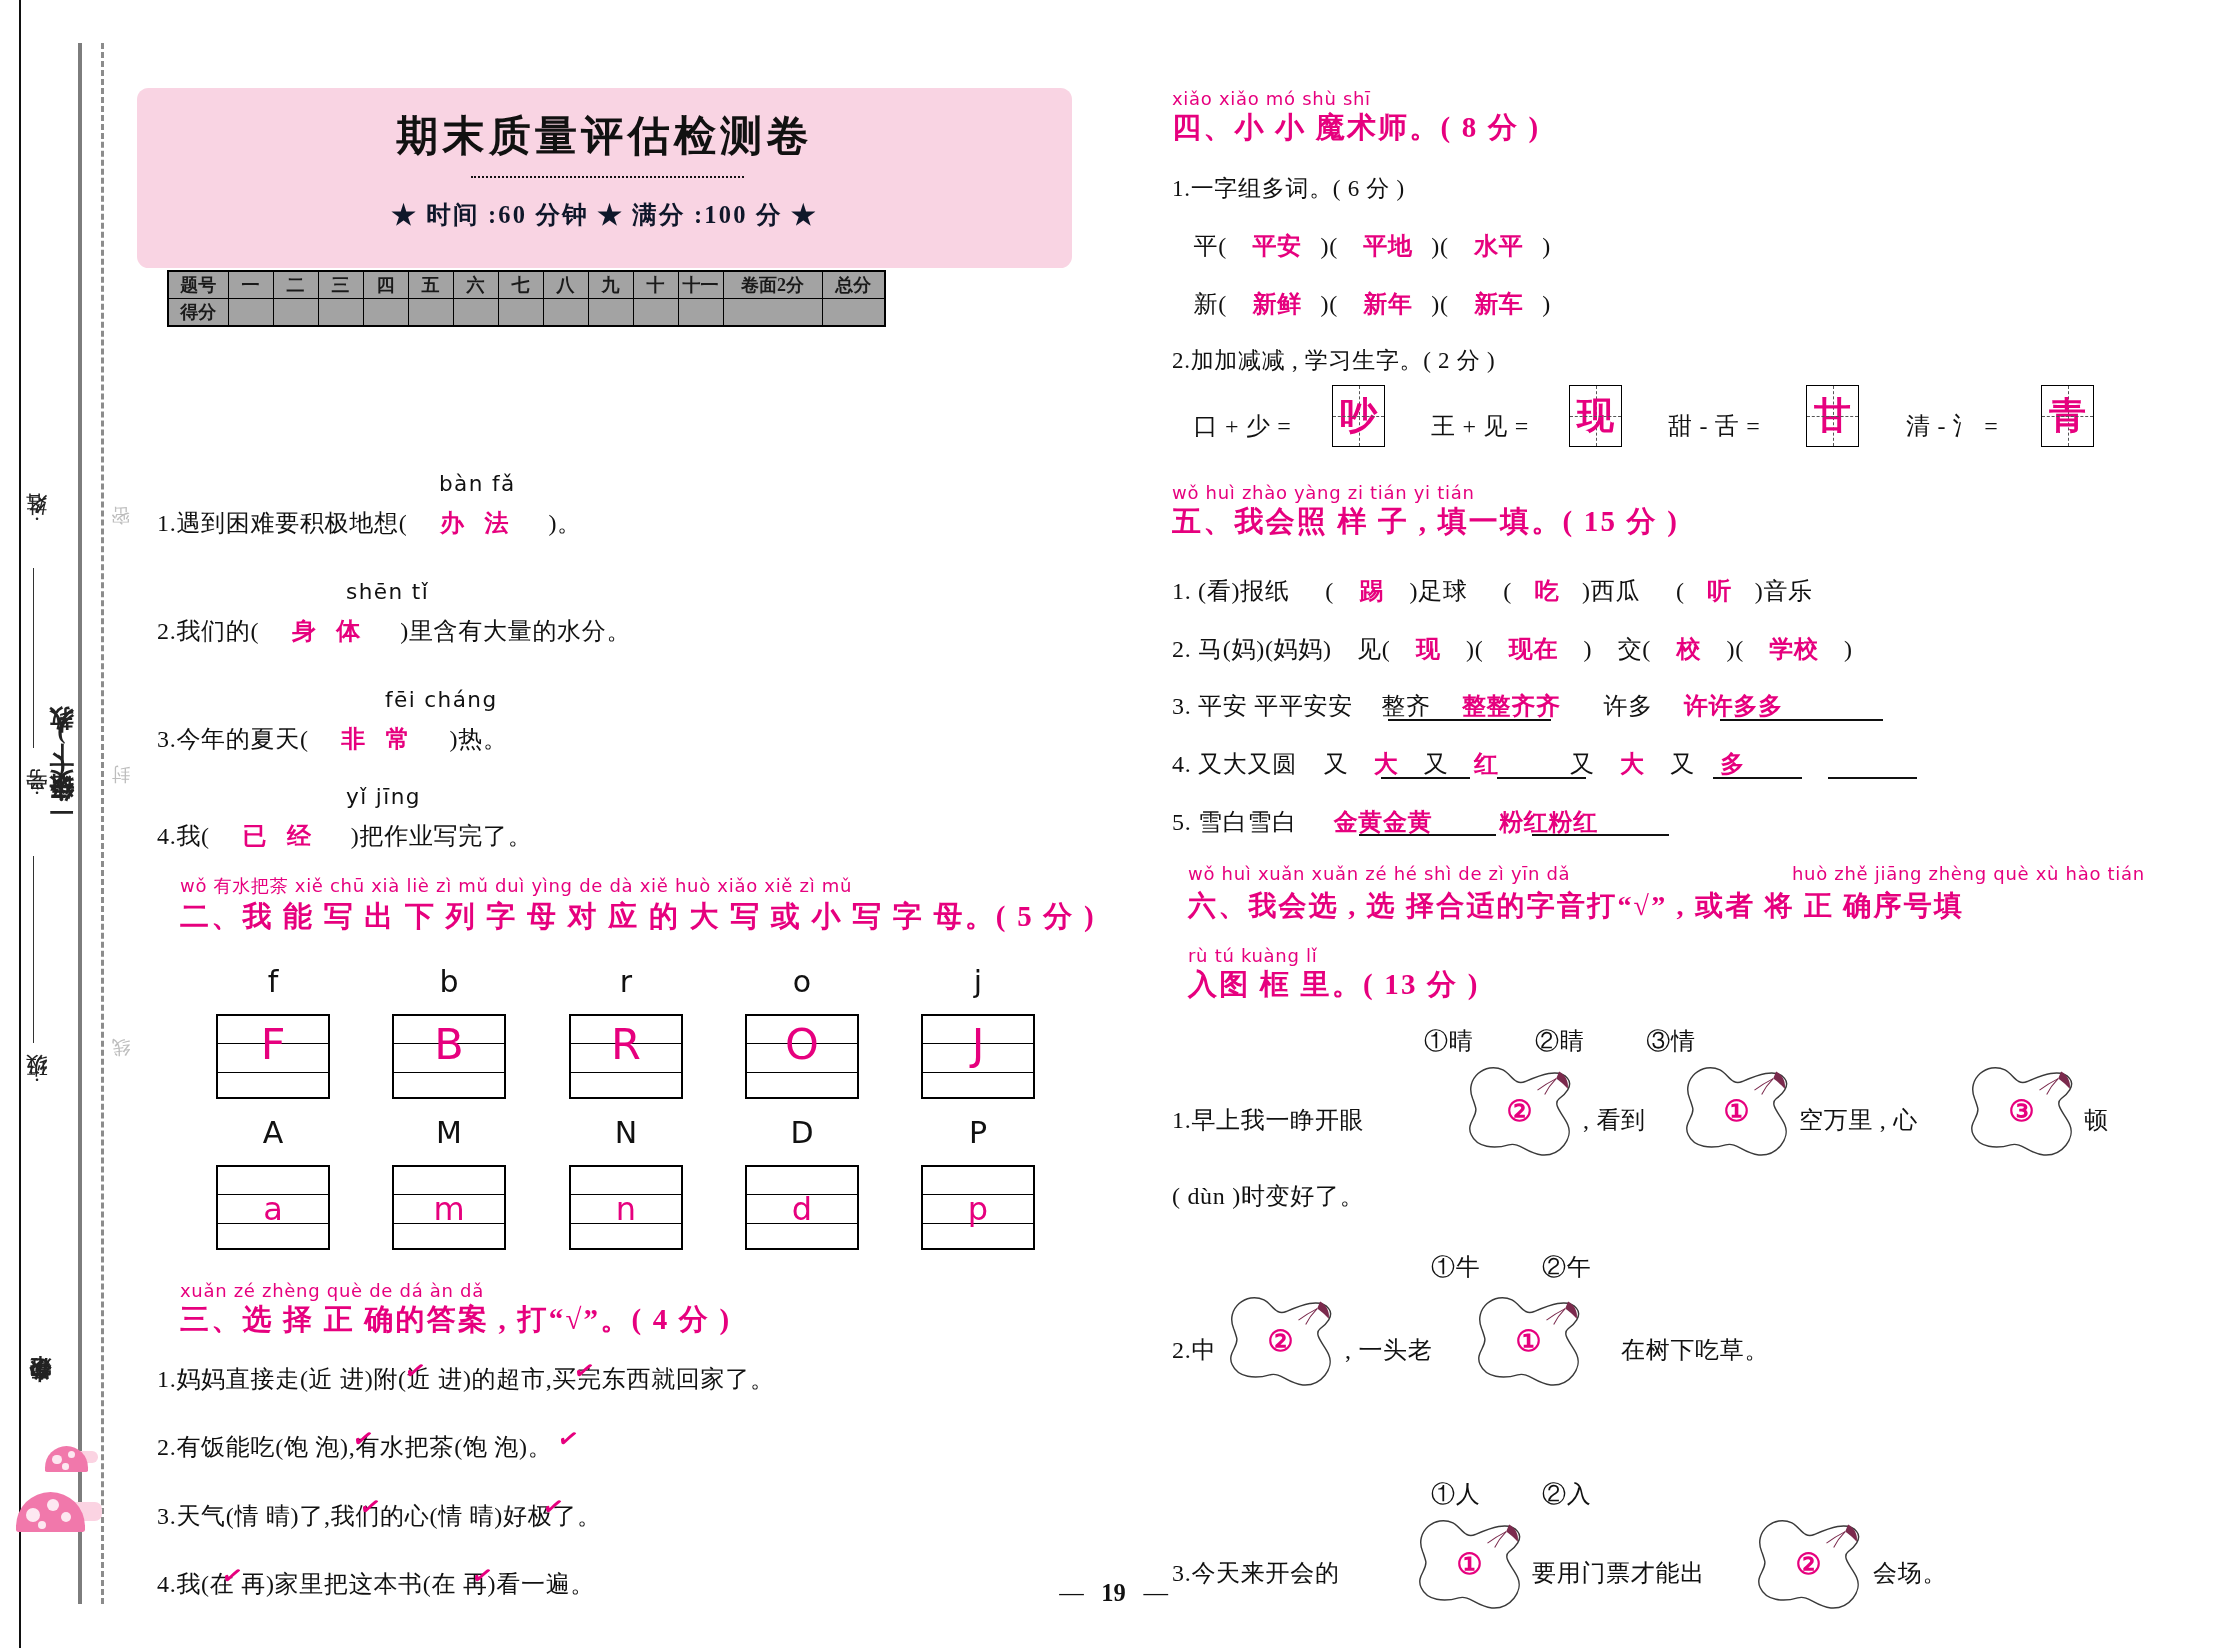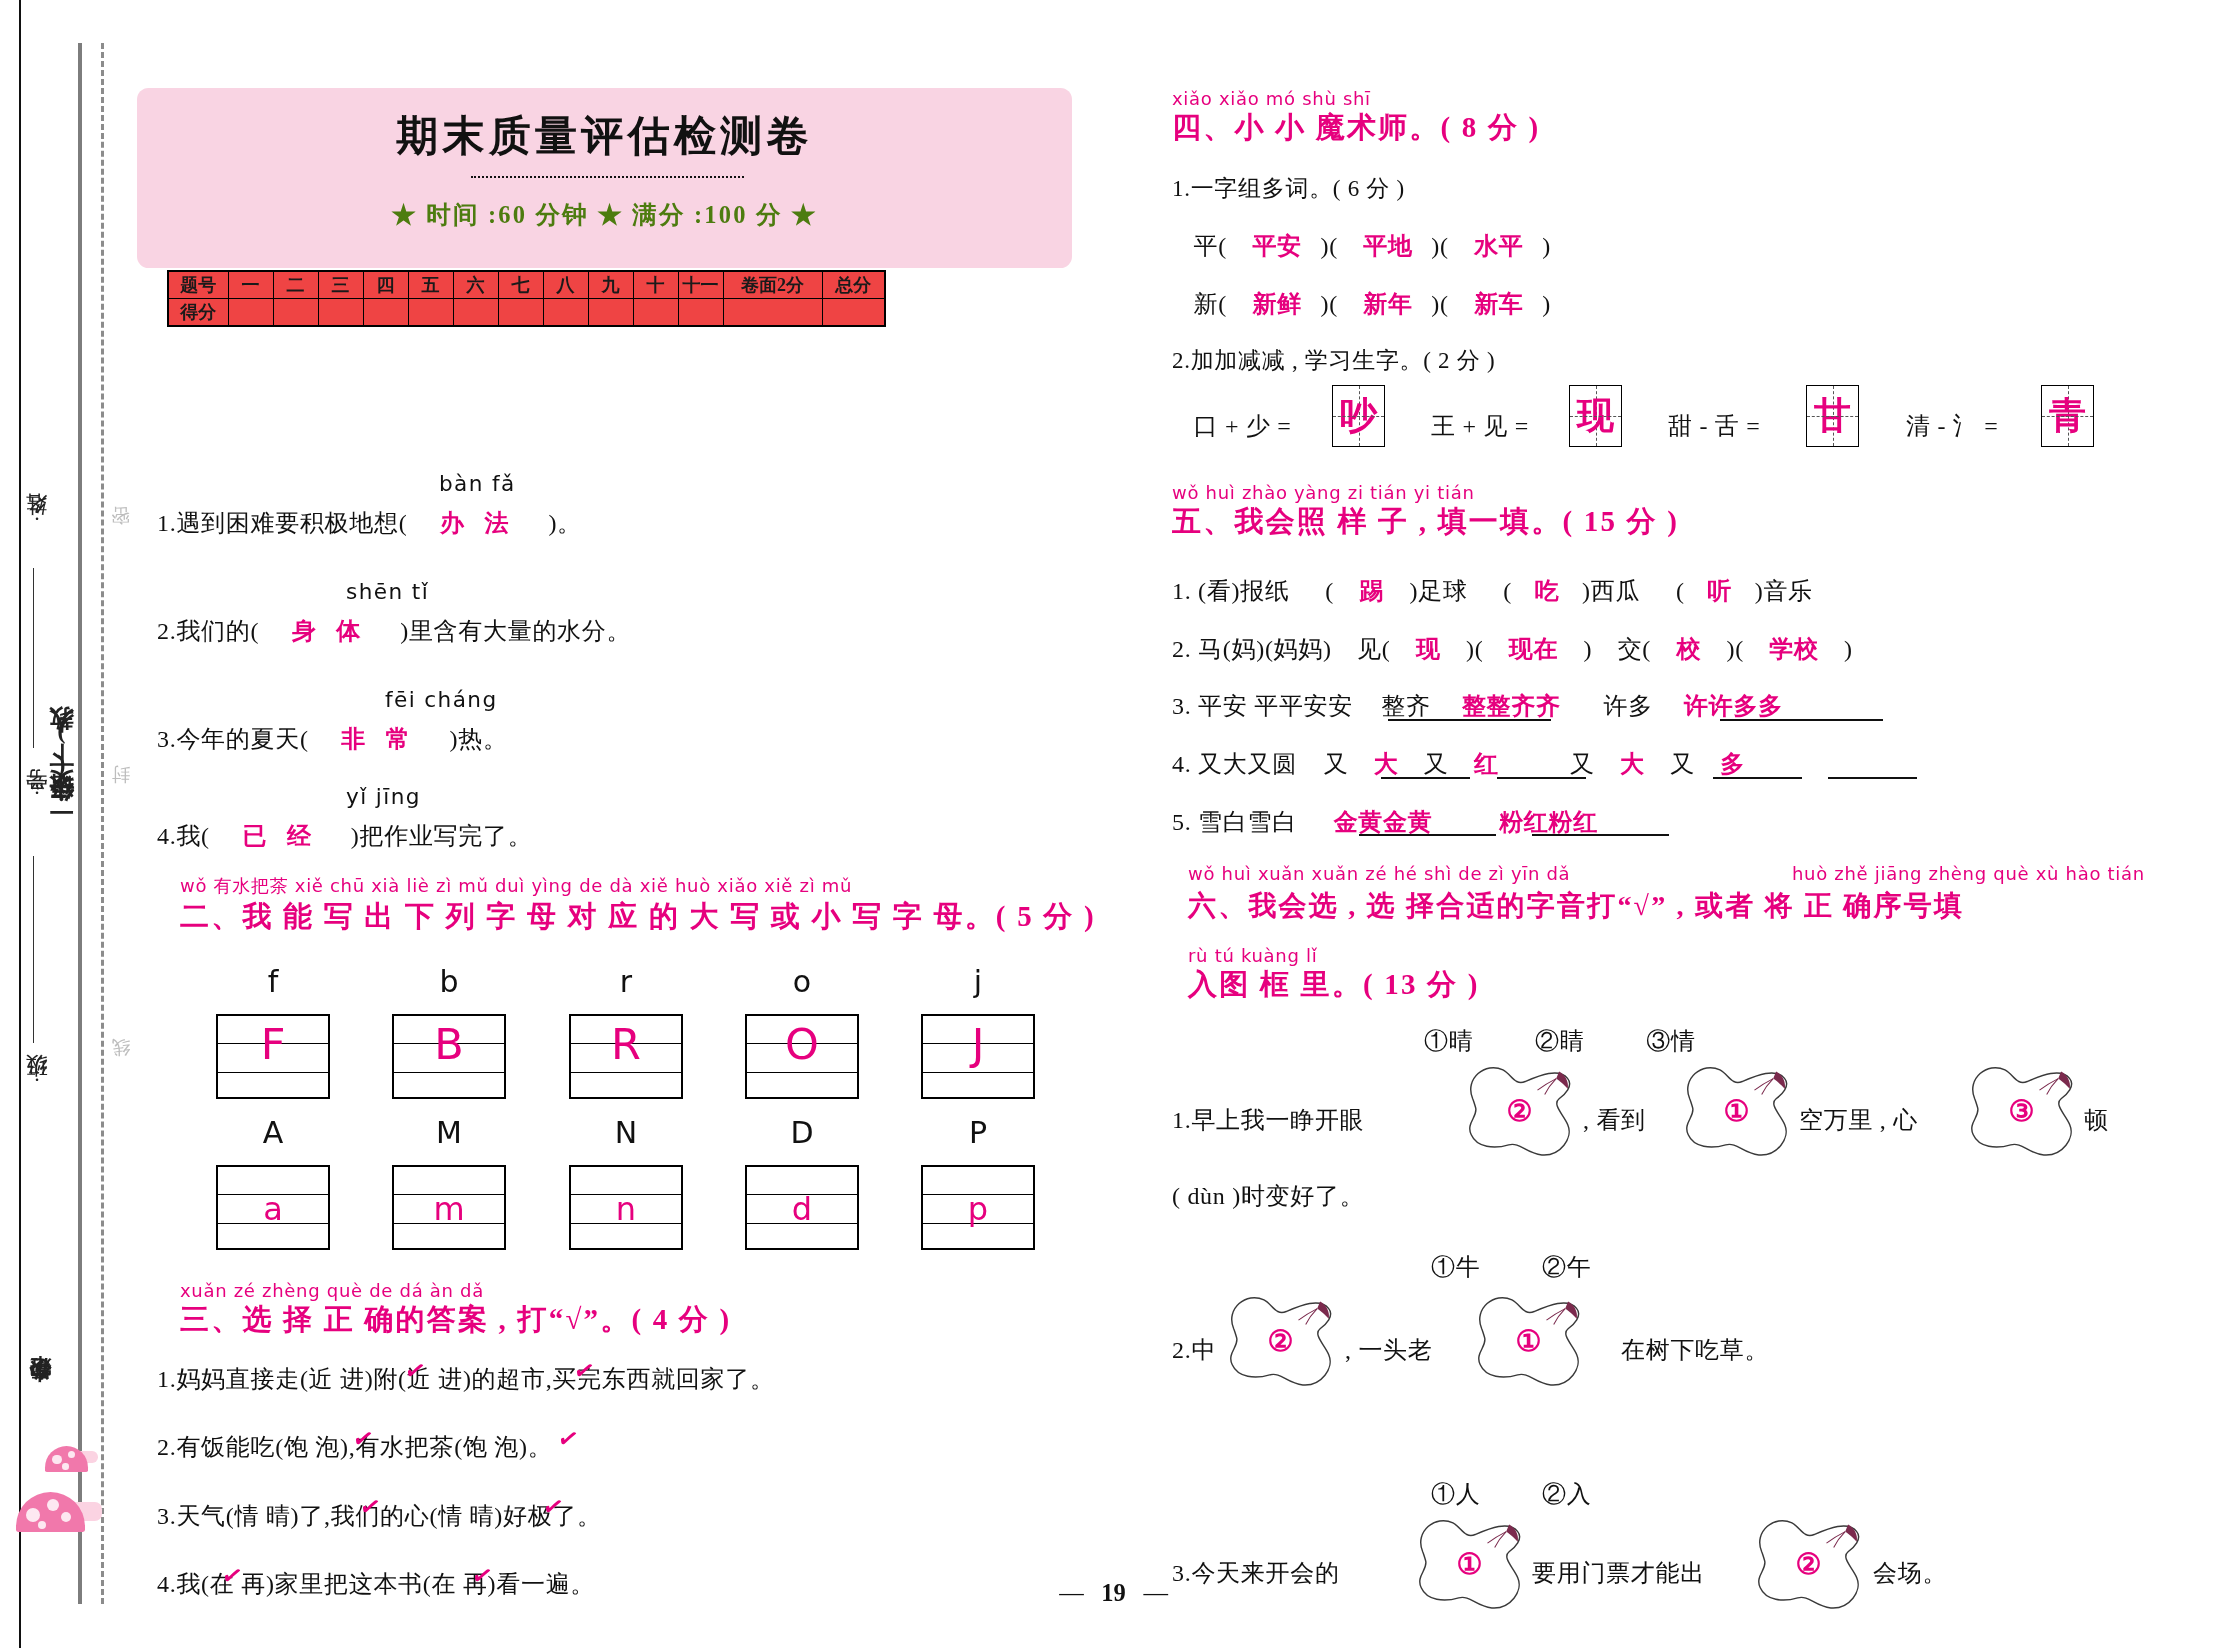--- a/index.html
+++ b/index.html
@@ -85,27 +85,27 @@
   .exam-title{
     position:absolute; left:0; top:108px; width:935px; text-align:center;
     font-size:42px; font-weight:bold; letter-spacing:4.3px; color:#111;
   }
   .title-dots{
     position:absolute; left:334px; top:176px; width:273px; height:0;
     border-top:2.9px dotted #111;
   }
   .exam-sub{
     position:absolute; left:0; top:198px; width:935px; text-align:center;
-    font-size:24.5px; font-weight:bold; letter-spacing:2.2px; color:#4d7c0f;
+    font-size:24.5px; font-weight:bold; letter-spacing:2.2px; color:#0f172a;
   }
 
   
   table.score{
     position:absolute; left:30px; top:270px;
-    border-collapse:collapse; background:#ef4444;
+    border-collapse:collapse; background:#a3a3a3;
     border:2.2px solid #000;
   }
   table.score td{
     border:1.1px solid #000;
     text-align:center; vertical-align:middle;
     font-size:18px; font-weight:600;
     height:24.5px;
   }
   td.lbl{ width:60px; }
   td.nrm{ width:45px; }

